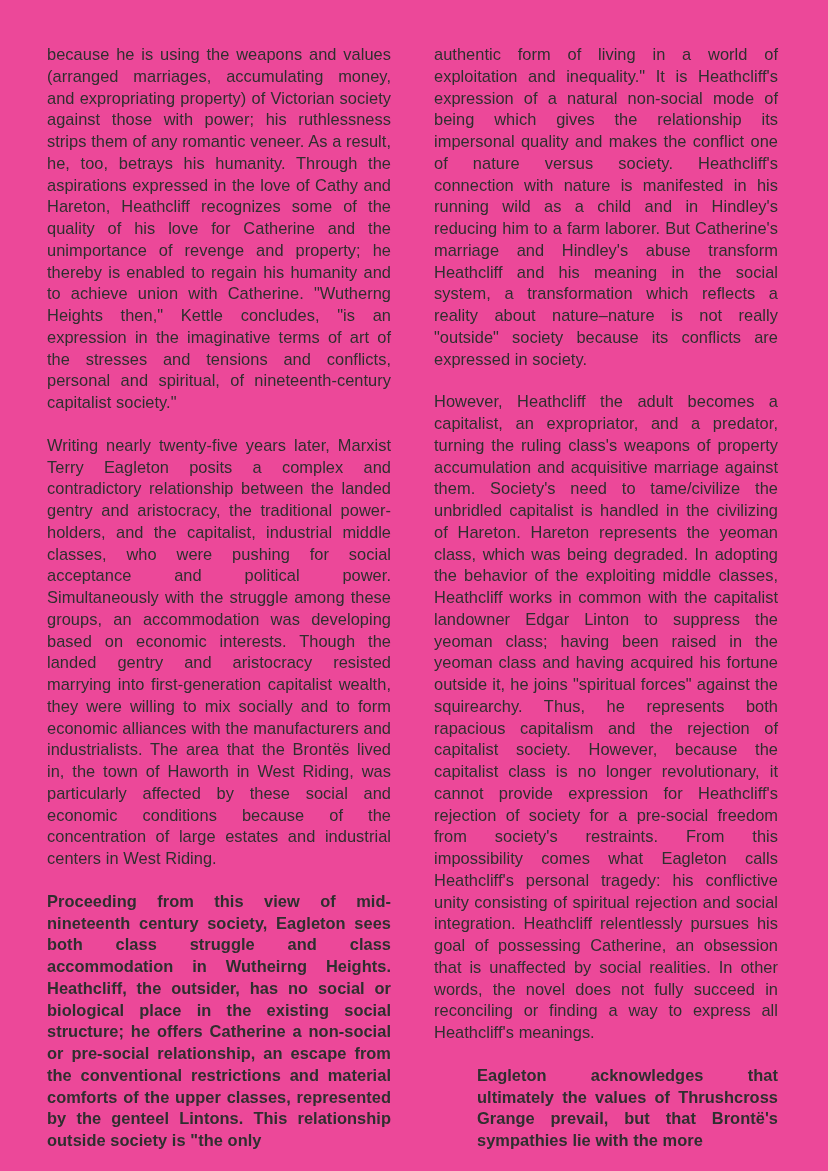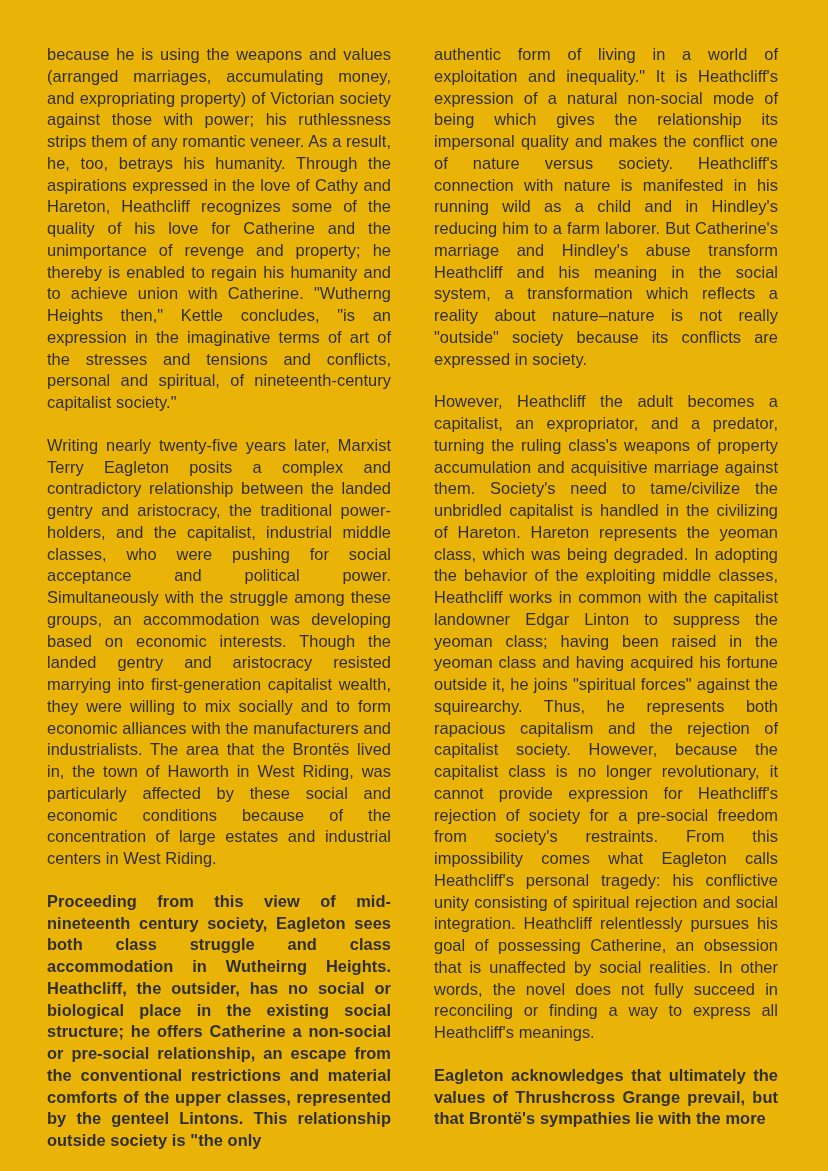--- a/index.html
+++ b/index.html
@@ -51,29 +51,29 @@
   }
   
   .para.continues {
     text-align: justify;
     font-weight: bold;
   }
 </style>
 </head>
 <body>
 
-<div class="page" style="background: #eab308;">
+<div class="page" style="background: #ec4899;">
   <div class="columns">
 
     <div class="column">
       <p class="para" style="color: rgb(47, 47, 47);">because he is using the weapons and values (arranged marriages, accumulating money, and expropriating property) of Victorian society against those with power; his ruthlessness strips them of any romantic veneer. As a result, he, too, betrays his humanity. Through the aspirations expressed in the love of Cathy and Hareton, Heathcliff recognizes some of the quality of his love for Catherine and the unimportance of revenge and property; he thereby is enabled to regain his humanity and to achieve union with Catherine. "Wutherng Heights then," Kettle concludes, "is an expression in the imaginative terms of art of the stresses and tensions and conflicts, personal and spiritual, of nineteenth-century capitalist society."</p>
       <p class="para" style="color: rgb(47, 47, 47);">Writing nearly twenty-five years later, Marxist Terry Eagleton posits a complex and contradictory relationship between the landed gentry and aristocracy, the traditional power-holders, and the capitalist, industrial middle classes, who were pushing for social acceptance and political power. Simultaneously with the struggle among these groups, an accommodation was developing based on economic interests. Though the landed gentry and aristocracy resisted marrying into first-generation capitalist wealth, they were willing to mix socially and to form economic alliances with the manufacturers and industrialists. The area that the Brontës lived in, the town of Haworth in West Riding, was particularly affected by these social and economic conditions because of the concentration of large estates and industrial centers in West Riding.</p>
       <p class="para continues" style="color: rgb(47, 47, 47);">Proceeding from this view of mid-nineteenth century society, Eagleton sees both class struggle and class accommodation in Wutheirng Heights. Heathcliff, the outsider, has no social or biological place in the existing social structure; he offers Catherine a non-social or pre-social relationship, an escape from the conventional restrictions and material comforts of the upper classes, represented by the genteel Lintons. This relationship outside society is "the only</p>
     </div>
 
     <div class="column">
       <p class="para" style="color: rgb(47, 47, 47);">authentic form of living in a world of exploitation and inequality." It is Heathcliff's expression of a natural non-social mode of being which gives the relationship its impersonal quality and makes the conflict one of nature versus society. Heathcliff's connection with nature is manifested in his running wild as a child and in Hindley's reducing him to a farm laborer. But Catherine's marriage and Hindley's abuse transform Heathcliff and his meaning in the social system, a transformation which reflects a reality about nature–nature is not really "outside" society because its conflicts are expressed in society.</p>
       <p class="para" style="color: rgb(47, 47, 47);">However, Heathcliff the adult becomes a capitalist, an expropriator, and a predator, turning the ruling class's weapons of property accumulation and acquisitive marriage against them. Society's need to tame/civilize the unbridled capitalist is handled in the civilizing of Hareton. Hareton represents the yeoman class, which was being degraded. In adopting the behavior of the exploiting middle classes, Heathcliff works in common with the capitalist landowner Edgar Linton to suppress the yeoman class; having been raised in the yeoman class and having acquired his fortune outside it, he joins "spiritual forces" against the squirearchy. Thus, he represents both rapacious capitalism and the rejection of capitalist society. However, because the capitalist class is no longer revolutionary, it cannot provide expression for Heathcliff's rejection of society for a pre-social freedom from society's restraints. From this impossibility comes what Eagleton calls Heathcliff's personal tragedy: his conflictive unity consisting of spiritual rejection and social integration. Heathcliff relentlessly pursues his goal of possessing Catherine, an obsession that is unaffected by social realities. In other words, the novel does not fully succeed in reconciling or finding a way to express all Heathcliff's meanings.</p>
-      <p class="para continues" style="color: rgb(47, 47, 47);">Eagleton acknowledges that ultimately the values of Thrushcross Grange prevail, but that Brontë's sympathies lie with the more</p>
+      <p class="para continues" style="color: rgb(47, 47, 47); margin-left: 43px;">Eagleton acknowledges that ultimately the values of Thrushcross Grange prevail, but that Brontë's sympathies lie with the more</p>
     </div>
 
   </div>
 </div>
 
 </body></html>

